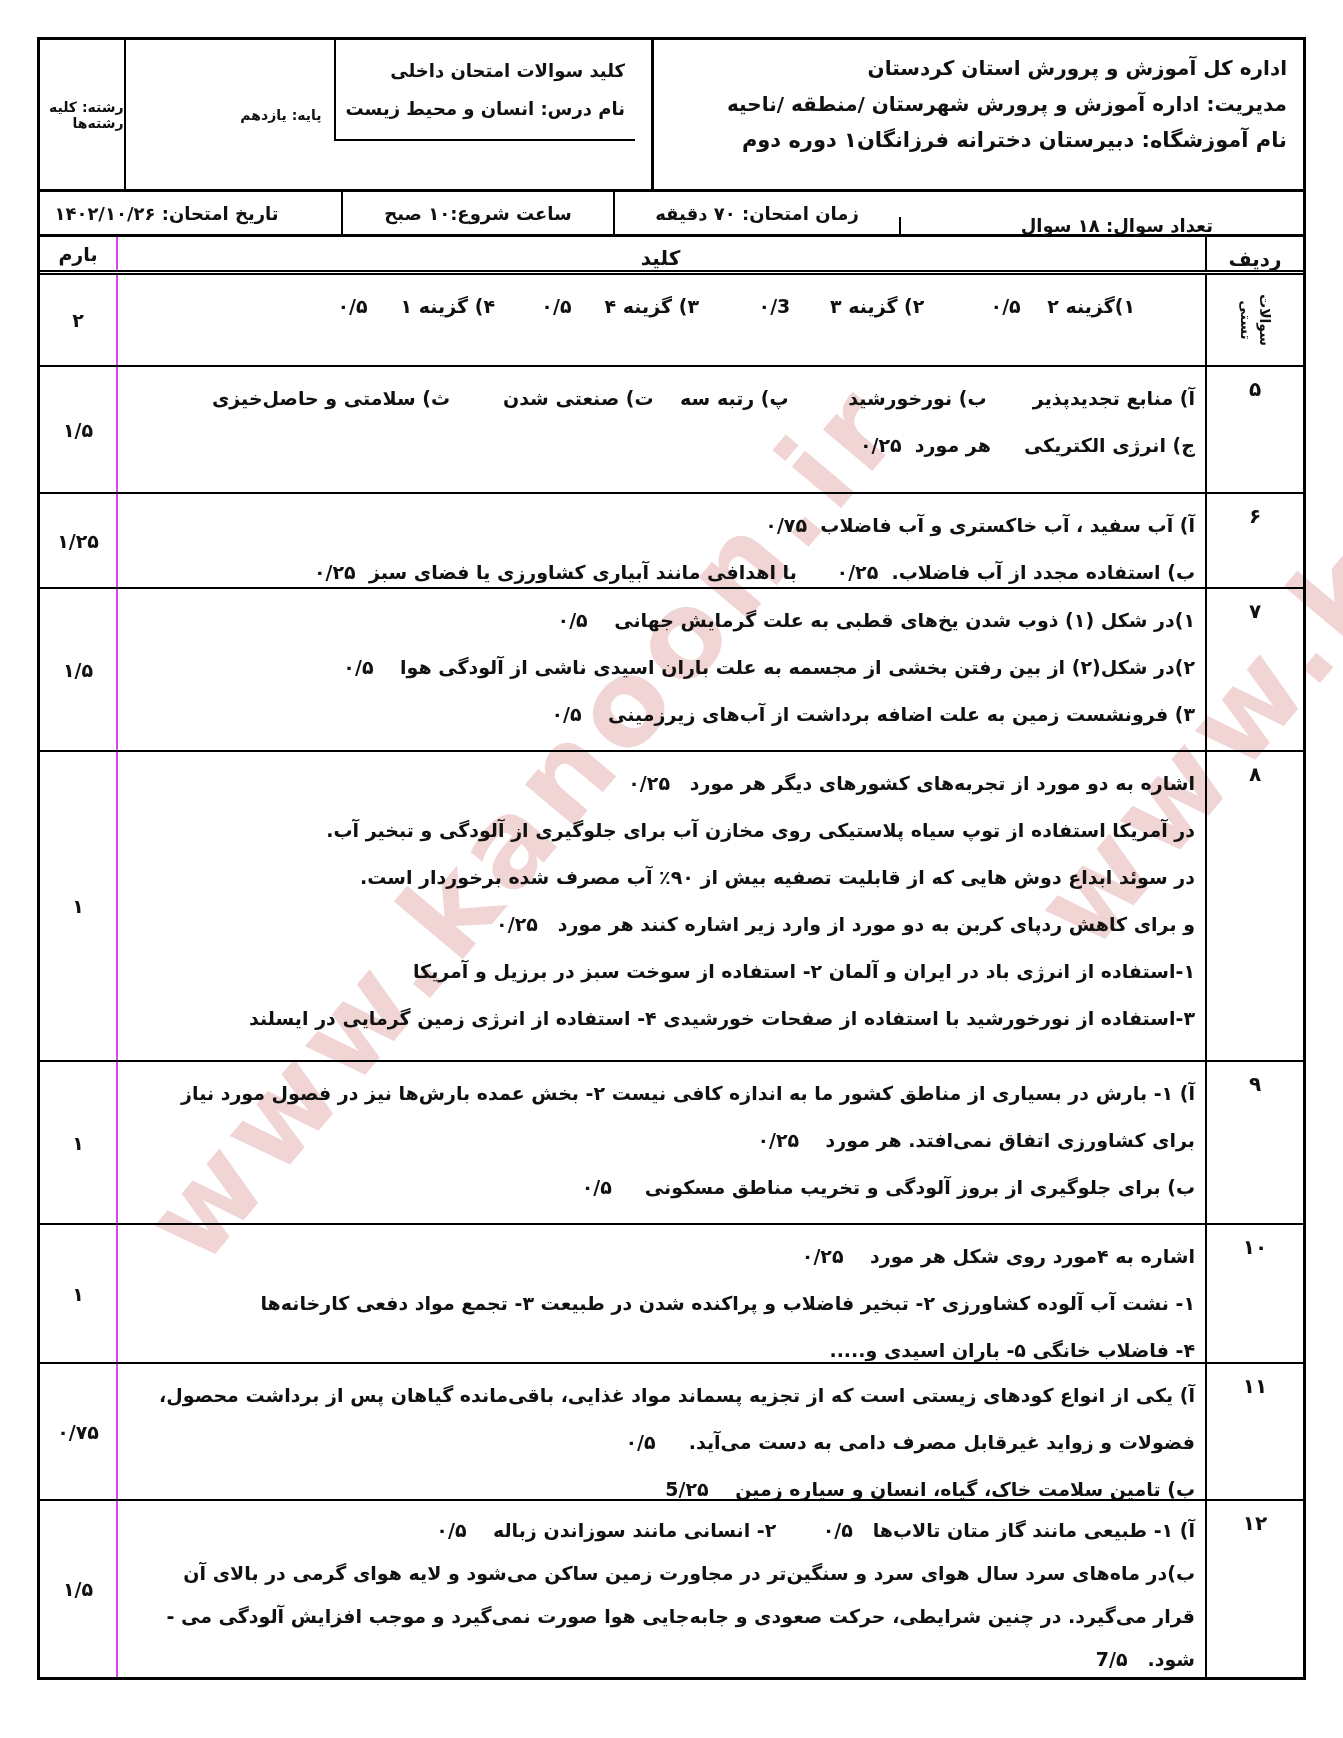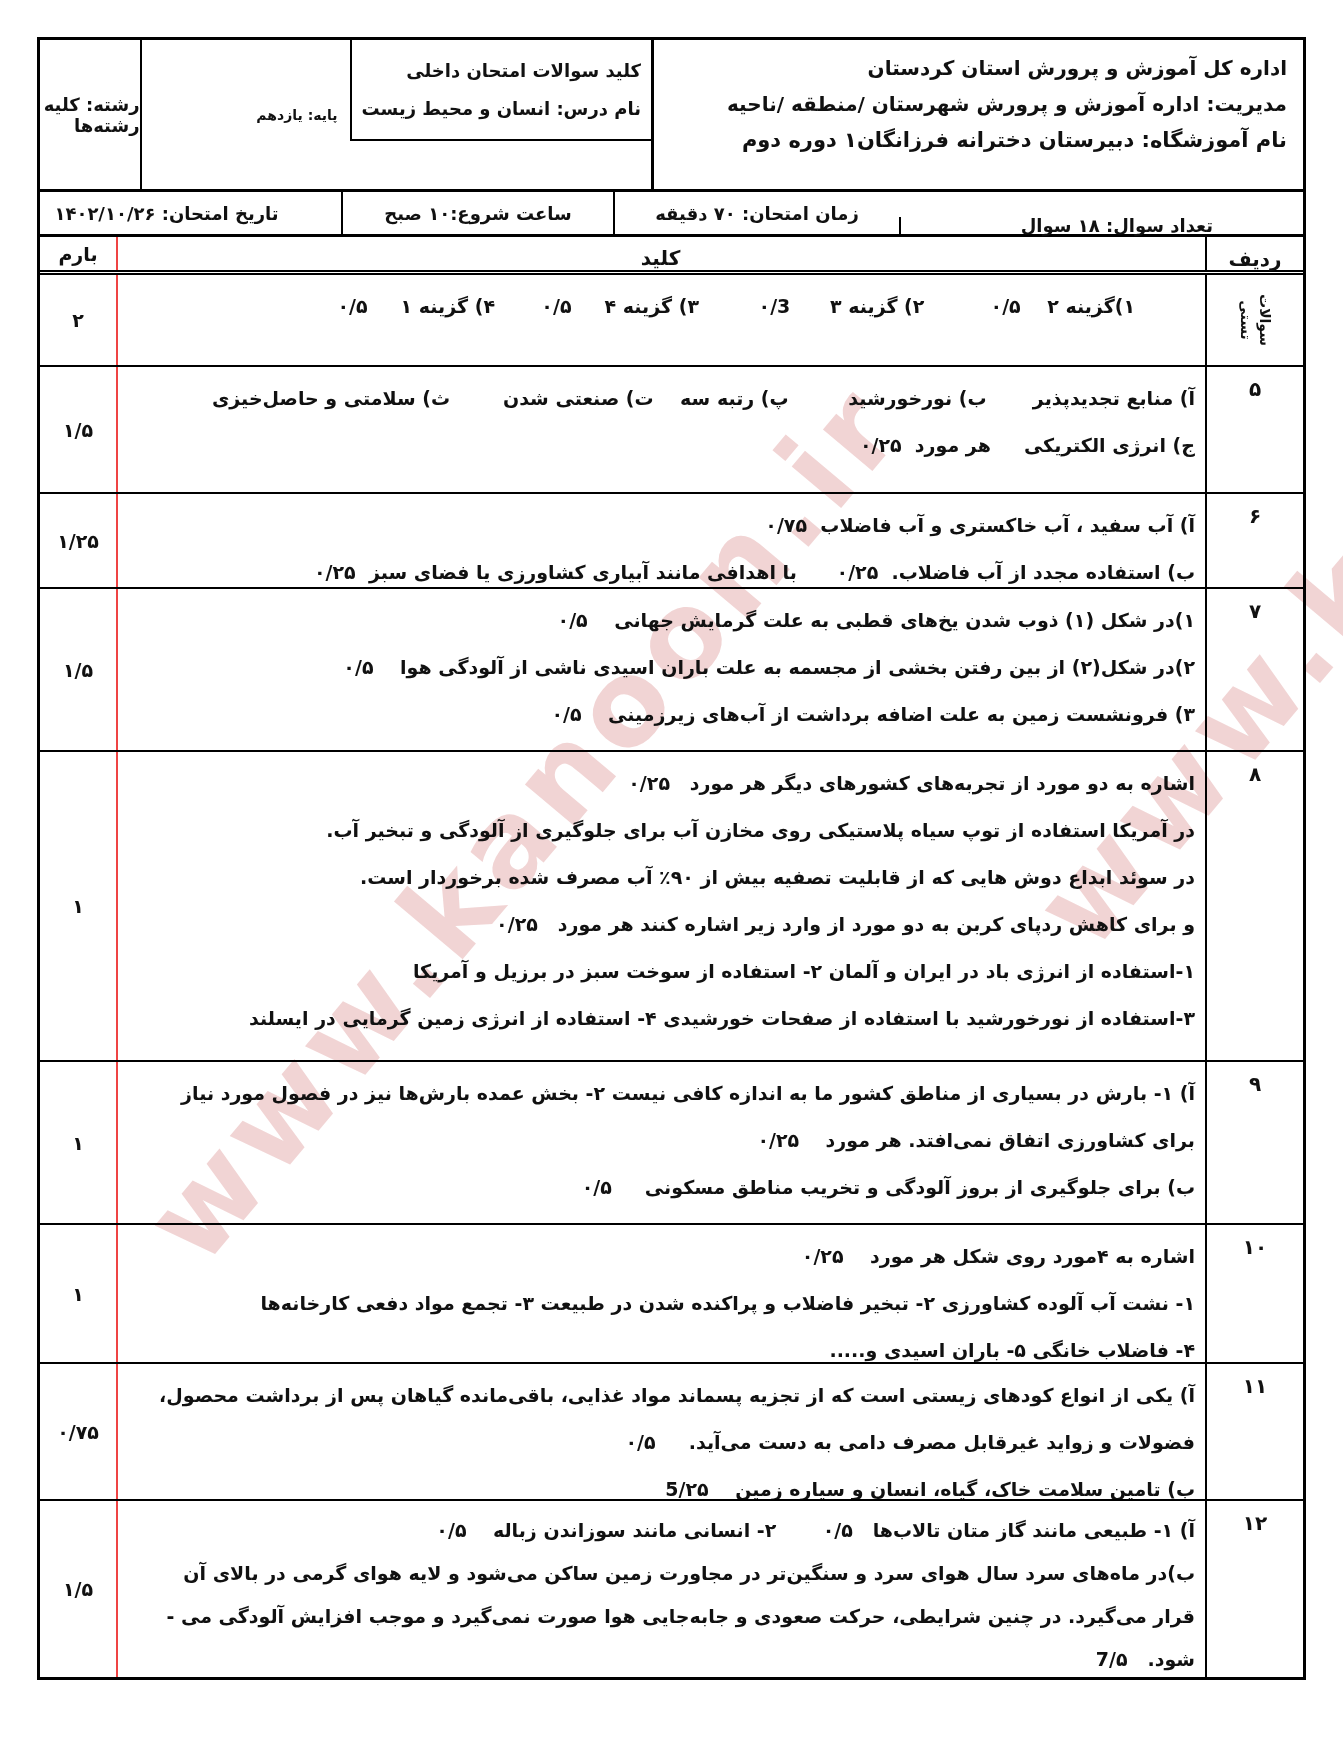--- a/index.html
+++ b/index.html
@@ -30,45 +30,45 @@
   .wm2{left:1060px;top:860px;}
   
   .doc{
     position:absolute;top:37px;right:37px;width:1269px;
     z-index:2;
     font-weight:bold;
   }
   .box{border:3px solid #000;box-sizing:border-box;background:transparent;}
   
   .h-top{display:flex;}
-  .cell-org{flex:0 0 652px;border-left:3px solid #000;padding:10px 16px 6px;box-sizing:border-box;height:149px;}
+  .cell-org{flex:0 0 652px;border-left:3px solid #000;padding:10px 16px 6px;box-sizing:border-box;height:149px;margin-left:16px;}
   .cell-org .l{line-height:36px;font-size:20px;text-align:right;}
   .cell-org .l3{font-size:21px;}
   .h-left-col{flex:1;display:flex;flex-direction:row;}
   .h-left-top{display:flex;height:101px;border-bottom:2px solid #000;box-sizing:border-box;}
   .cell-keytitle{flex:0 0 210px;border-left:2px solid #000;padding:12px 10px;box-sizing:border-box;}
   .cell-keytitle .l{line-height:38px;font-size:18px;text-align:right;white-space:nowrap;}
   .cell-empty{flex:1;}
   .h-left-bottom{display:flex;flex:1;}
   .cell-grade{flex:0 0 210px;border-left:2px solid #000;display:flex;align-items:center;padding-right:12px;font-size:14px;box-sizing:border-box;}
-  .cell-major{flex:1;display:flex;align-items:center;justify-content:center;font-size:18px;border-radius:16px;}
+  .cell-major{flex:1;display:flex;align-items:center;justify-content:center;font-size:14px;border-radius:16px;}
   .h-bottom{display:flex;height:45px;border-top:3px solid #000;box-sizing:border-box;}
   .h-bottom > div{display:flex;align-items:center;font-size:18px;box-sizing:border-box;}
   .cell-qcount{flex:0 0 404px;border-left:2px solid #000;padding-right:90px;margin-top:25px;}
   .cell-time{flex:0 0 286px;border-left:2px solid #000;justify-content:center;}
   .cell-start{flex:0 0 272px;border-left:2px solid #000;justify-content:center;margin-left:48px;}
   .cell-date{flex:1;justify-content:center;}
   
   .main{border-top:none;}
   .m-row{display:flex;border-top:2px solid #000;box-sizing:border-box;}
   .m-row.first{border-top:none;}
   .m-header{border-top:none;border-bottom:5px double #000;height:38px;}
   .m-header .c-rdif,.m-header .c-key,.m-header .c-score{display:flex;align-items:center;justify-content:center;font-size:20px;text-align:center;}
   .c-rdif{flex:0 0 98px;border-left:2px solid #000;box-sizing:border-box;}
-  .c-key{flex:1;border-left:2px solid #ef4444;box-sizing:border-box;overflow:hidden;}
+  .c-key{flex:1;border-left:2px solid #d946ef;box-sizing:border-box;overflow:hidden;}
   .c-score{flex:0 0 76px;box-sizing:border-box;}
   .m-row .c-rdif{display:flex;justify-content:center;align-items:flex-start;padding-top:10px;font-size:20px;position:relative;}
   .m-row .c-score{display:flex;align-items:center;justify-content:center;font-size:19px;}
   .c-key{padding:8px 10px 0 8px;}
   .line{
     font-size:19px;
     line-height:47px;
     text-align:right;
     white-space:pre-wrap;
   }

